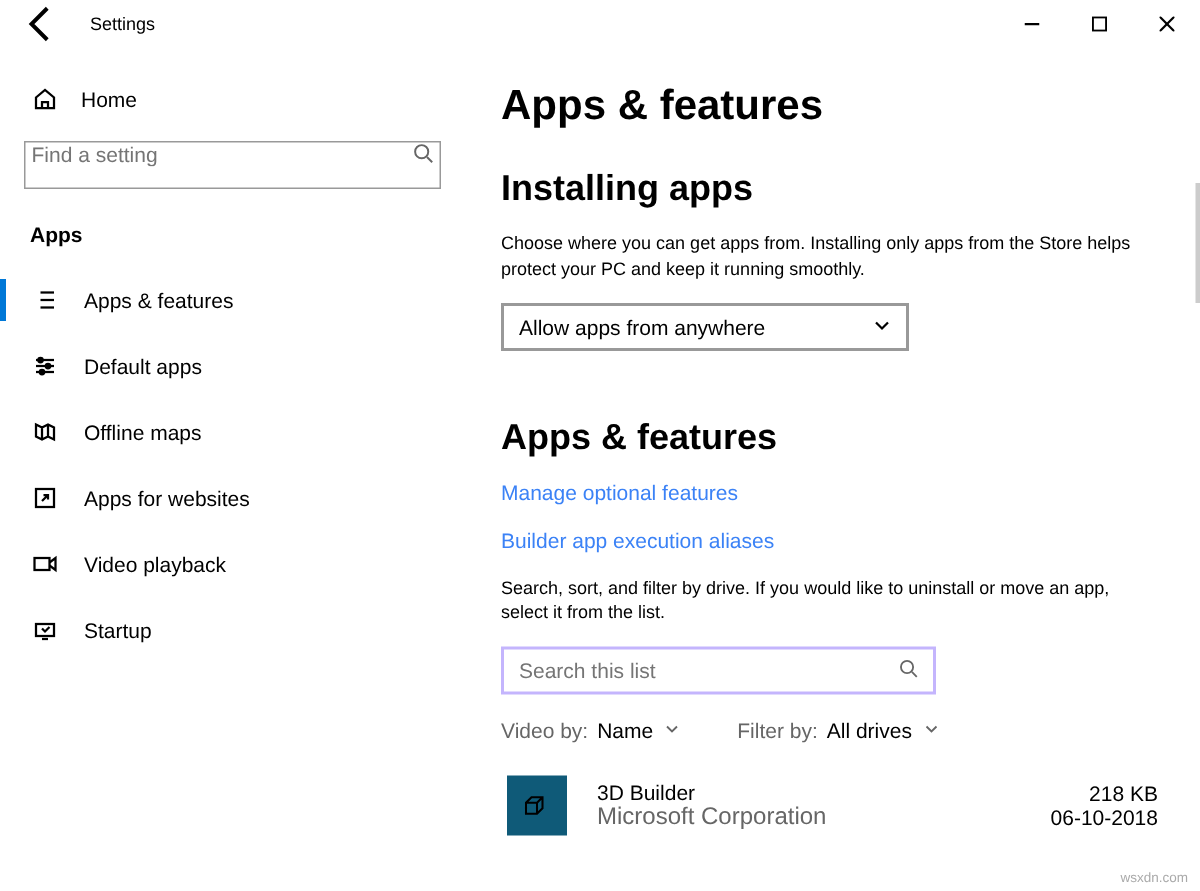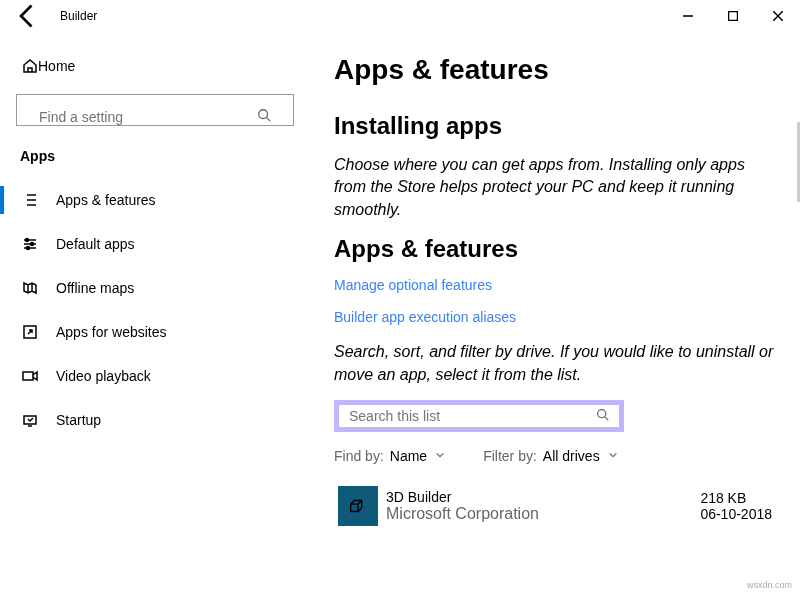--- a/index.html
+++ b/index.html
@@ -10,80 +10,80 @@
     .titlebar .back { width: 28px; font-size: 16px; display: flex; align-items: center; justify-content: center; cursor: pointer; }
     .titlebar .title { font-size: 12px; margin-left: 18px; }
     .win-controls { margin-left: auto; display: flex; }
     .win-btn { width: 45px; height: 32px; display: flex; align-items: center; justify-content: center; font-size: 10px; cursor: pointer; font-family: "Segoe MDL2 Assets", sans-serif; }
     .win-btn svg { width: 10px; height: 10px; }
     
     .layout { display: flex; height: calc(100% - 32px); }
     
     
     .sidebar { width: 310px; padding: 14px 16px 0 16px; }
-    .home-row { display: flex; align-items: center; gap: 0; margin: 12px 0 20px 6px; font-size: 14px; cursor: pointer; }
+    .home-row { display: flex; align-items: center; gap: 16px; margin: 12px 0 20px 6px; font-size: 14px; cursor: pointer; }
     .home-row .icon { width: 16px; display: inline-flex; }
     
-    .search-box { width: 278px; height: 32px; border: 1px solid #999; display: flex; align-items: flex-end; padding: 0 22px; }
+    .search-box { width: 278px; height: 32px; border: 1px solid #999; display: flex; align-items: flex-start; padding: 0 4px; }
     .search-box input { border: none; outline: none; flex: 1; font-size: 14px; background: transparent; }
     .search-box .search-ico { font-size: 14px; color: #666; }
     
     .category { font-weight: 600; font-size: 14px; margin: 22px 0 14px 4px; }
     
     .nav-item { display: flex; align-items: center; gap: 18px; height: 44px; padding-left: 6px; font-size: 14px; cursor: pointer; position: relative; }
     .nav-item.active::before { content: ""; position: absolute; left: -16px; top: 8px; bottom: 8px; width: 4px; background: #0078d7; }
     .nav-item .icon { width: 16px; display: inline-flex; align-items: center; justify-content: center; }
     
     
     .main { flex: 1; padding: 22px 24px 0 24px; overflow-y: auto; position: relative; }
     .scroll-track { position: absolute; right: 0; top: 90px; width: 3px; height: 80px; background: #ccc; }
     
     h1 { font-size: 28px; font-weight: 600; margin-bottom: 26px; }
     h2 { font-size: 24px; font-weight: 700; margin-bottom: 14px; margin-top: 14px; }
-    .desc { font-size: 16px; color: #000; margin-bottom: 14px; line-height: 1.4; max-width: 440px; font-style: italic; }
+    .desc { font-size: 12px; color: #000; margin-bottom: 14px; line-height: 1.4; max-width: 440px; }
     
     .dropdown { width: 272px; height: 32px; border: 2px solid #999; display: flex; align-items: center; padding: 0 10px; font-size: 14px; cursor: pointer; margin-bottom: 44px; }
     .dropdown .chev { margin-left: auto; }
     
     .link { font-size: 14px; color: #006cbe; margin-bottom: 16px; cursor: pointer; display: block; }
     .link.plain { color: #3b82f6; }
     
-    .mini-search { width: 290px; height: 32px; border: 5px solid #c4b5fd; display: flex; align-items: center; padding: 0 10px; margin: 8px 0 16px; }
+    .mini-search { width: 290px; height: 32px; border: 2px solid #c4b5fd; display: flex; align-items: center; padding: 0 10px; margin: 8px 0 16px; }
     .mini-search input { border: none; outline: none; flex: 1; font-size: 14px; background: transparent; }
     .mini-search .search-ico { font-size: 13px; color: #666; }
     
     .filters { display: flex; gap: 38px; font-size: 14px; color: #666; margin-bottom: 18px; }
     .filters .filt { display: flex; align-items: center; gap: 4px; cursor: pointer; }
     .filters .val { color: #000; margin-left: 2px; }
     .filters .chev { font-size: 10px; margin-left: 4px; }
     
-    .app-row { display: flex; align-items: center; gap: 8px; padding: 4px 4px 0 4px; cursor: pointer; }
+    .app-row { display: flex; align-items: center; gap: 20px; padding: 4px 4px 0 4px; cursor: pointer; }
     .app-icon { width: 40px; height: 40px; background: #0f5a78; display: flex; align-items: center; justify-content: center; }
     .app-icon svg { width: 22px; height: 22px; }
     .app-info { flex: 1; }
     .app-name { font-size: 14px; }
     .app-pub { font-size: 16px; color: #666; }
-    .app-meta { text-align: left; }
+    .app-meta { text-align: right; }
     .app-size { font-size: 14px; }
     .app-date { font-size: 14px; }
     
     .watermark { position: absolute; bottom: 4px; right: 8px; font-size: 9px; color: #aaa; }
     
     svg { stroke: currentColor; fill: none; stroke-width: 1.5; }
   </style>
 </head>
 <body>
 
 <div class="titlebar">
   <div class="back">
     <svg viewBox="0 0 16 16">
         <path d="M10 2 L4 8 L10 14"></path>
       </svg>
   </div>
-  <div class="title">Builder</div>
+  <div class="title">Settings</div>
   <div class="win-controls">
     <div class="win-btn">
         <svg viewBox="0 0 10 10">
           <line x1="0" y1="5" x2="10" y2="5"></line>
         </svg>
       </div>
     <div class="win-btn">
         <svg viewBox="0 0 10 10">
           <rect x="0.5" y="0.5" width="9" height="9"></rect>
         </svg>
@@ -182,37 +182,43 @@
     </div>
   </div>
 
   <div class="main">
     <div class="scroll-track"></div>
 
     <h1>Apps &amp; features</h1>
 
     <h2>Installing apps</h2>
     <p class="desc">Choose where you can get apps from. Installing only apps from the Store helps protect your PC and keep it running smoothly.</p>
+    <div class="dropdown">
+      <span>Allow apps from anywhere</span>
+      <span class="chev"><svg width="12" height="12" viewBox="0 0 12 12">
+            <path d="M2 4 L6 8 L10 4"></path>
+          </svg></span>
+    </div>
 
     <h2>Apps &amp; features</h2>
     <span class="link plain">Manage optional features</span>
     <span class="link plain">Builder app execution aliases</span>
     <p class="desc">Search, sort, and filter by drive. If you would like to uninstall or move an app, select it from the list.</p>
 
     <div class="mini-search">
       <input placeholder="Search this list" style="">
       <span class="search-ico"><svg width="13" height="13" viewBox="0 0 16 16">
             <circle cx="7" cy="7" r="5"></circle>
             <line x1="11" y1="11" x2="15" y2="15"></line>
           </svg></span>
     </div>
 
     <div class="filters">
       <div class="filt">
-        <span>Find by:</span>
+        <span>Video by:</span>
         <span class="val">Name</span>
         <span class="chev"><svg width="10" height="10" viewBox="0 0 12 12">
               <path d="M2 4 L6 8 L10 4"></path>
             </svg></span>
       </div>
       <div class="filt">
         <span>Filter by:</span>
         <span class="val">All drives</span>
         <span class="chev"><svg width="10" height="10" viewBox="0 0 12 12">
               <path d="M2 4 L6 8 L10 4"></path>

